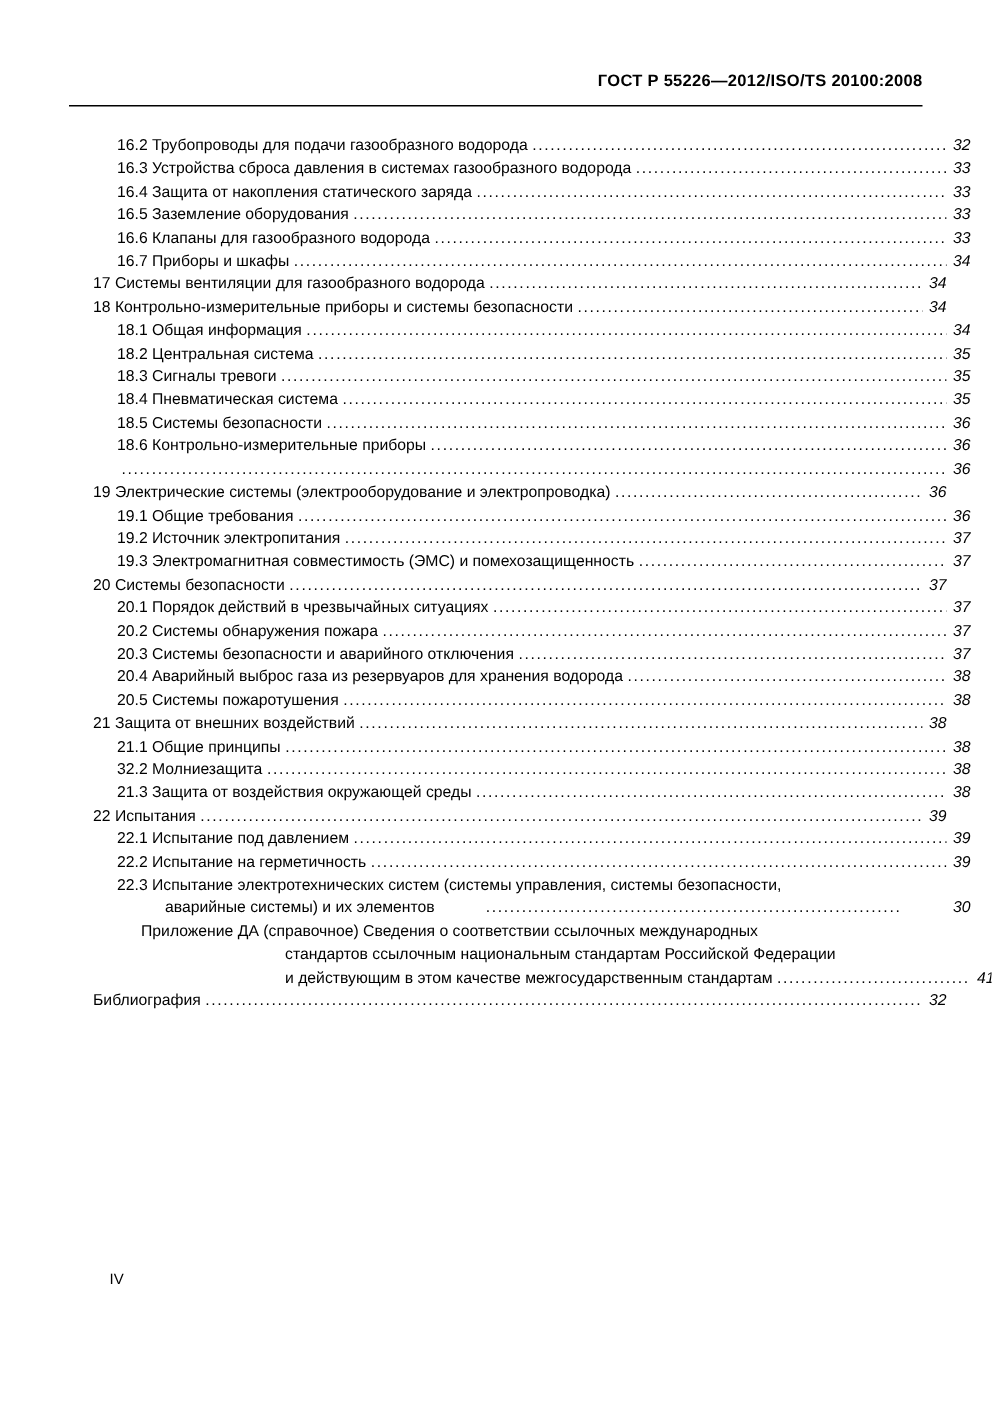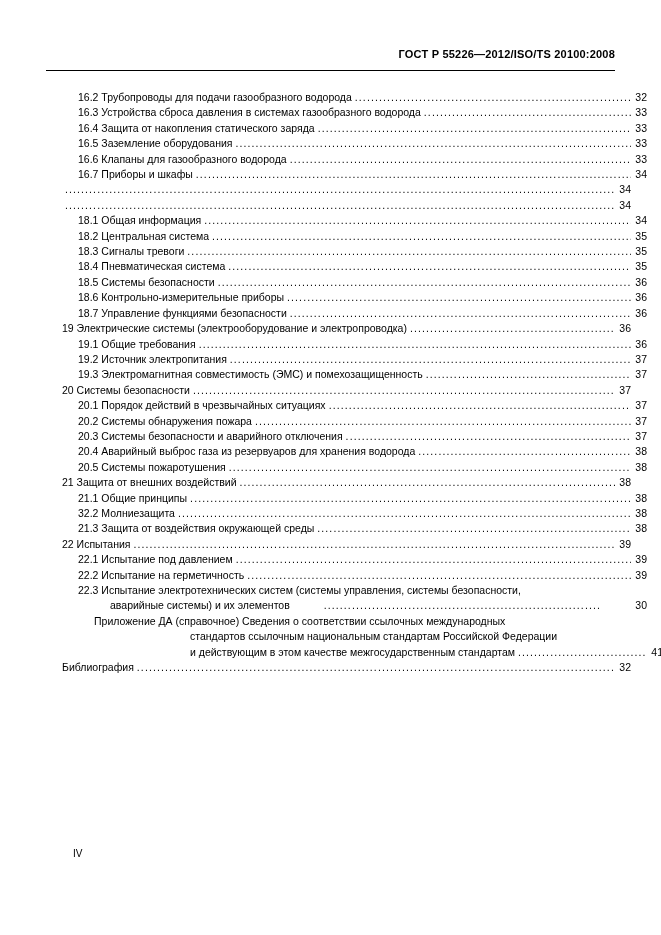--- a/index.html
+++ b/index.html
@@ -61,20 +61,21 @@
     margin: 0 2px 0 3px;
     font-size: 10.5px;
     line-height: 15.4px;
     color: #000;
     letter-spacing: 1.1px;
   }
   .toc-page {
     white-space: nowrap;
     text-align: right;
     min-width: 14px;
+    font-style: italic;
   }
   
   .toc-row.multi {
     display: block;
   }
   .toc-row.multi .line1 {
     display: block;
   }
   .toc-row.multi .line2 {
     display: flex;
@@ -135,25 +136,27 @@
       <span class="toc-page">33</span>
     </div>
 
     <div class="toc-row ind-2">
       <span class="toc-label">16.7 Приборы и шкафы</span>
       <span class="toc-dots">.................................................................................................................................................</span>
       <span class="toc-page">34</span>
     </div>
 
     <div class="toc-row ind-1">
+      <span class="toc-label">17 Системы вентиляции для газообразного водорода</span>
       <span class="toc-dots">.................................................................................................................................................</span>
       <span class="toc-page">34</span>
     </div>
 
     <div class="toc-row ind-1">
+      <span class="toc-label">18 Контрольно-измерительные приборы и системы безопасности</span>
       <span class="toc-dots">.................................................................................................................................................</span>
       <span class="toc-page">34</span>
     </div>
 
     <div class="toc-row ind-2">
       <span class="toc-label">18.1 Общая информация</span>
       <span class="toc-dots">.................................................................................................................................................</span>
       <span class="toc-page">34</span>
     </div>
 
@@ -181,21 +184,20 @@
       <span class="toc-page">36</span>
     </div>
 
     <div class="toc-row ind-2">
       <span class="toc-label">18.6 Контрольно-измерительные приборы</span>
       <span class="toc-dots">.................................................................................................................................................</span>
       <span class="toc-page">36</span>
     </div>
 
     <div class="toc-row ind-2">
-      <span class="toc-label">18.7 Управление функциями безопасности</span>
       <span class="toc-dots">.................................................................................................................................................</span>
       <span class="toc-page">36</span>
     </div>
 
     <div class="toc-row ind-1">
       <span class="toc-label">19 Электрические системы (электрооборудование и электропроводка)</span>
       <span class="toc-dots">.................................................................................................................................................</span>
       <span class="toc-page">36</span>
     </div>
 

